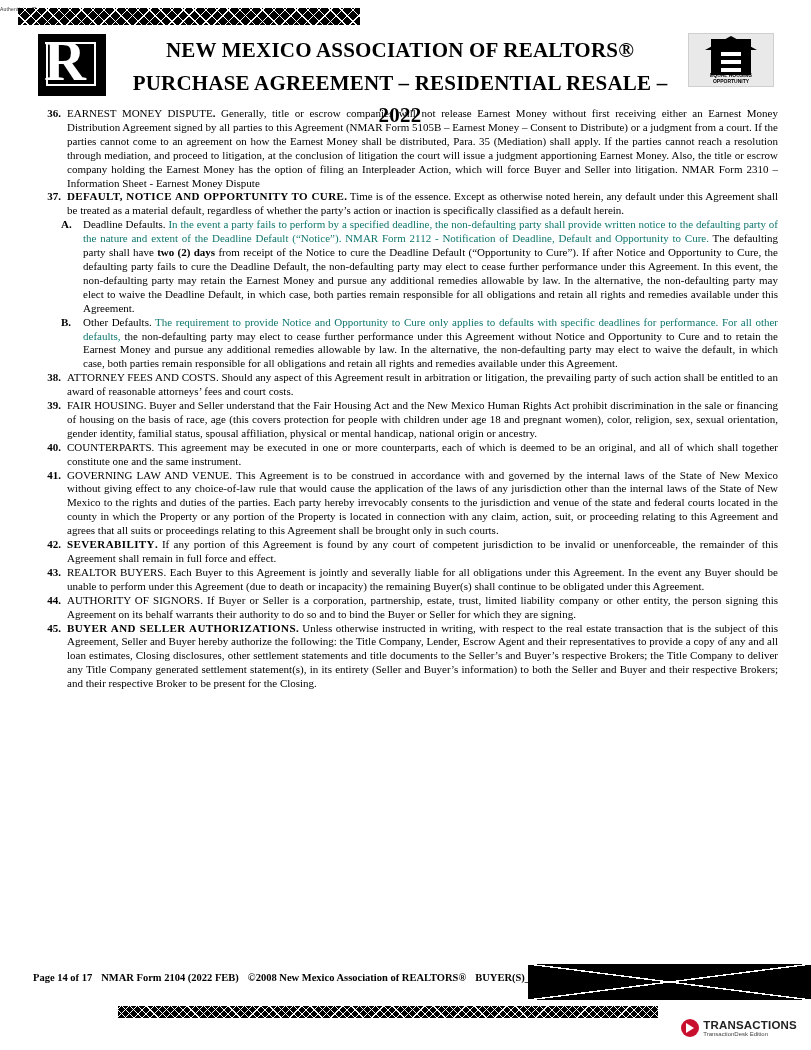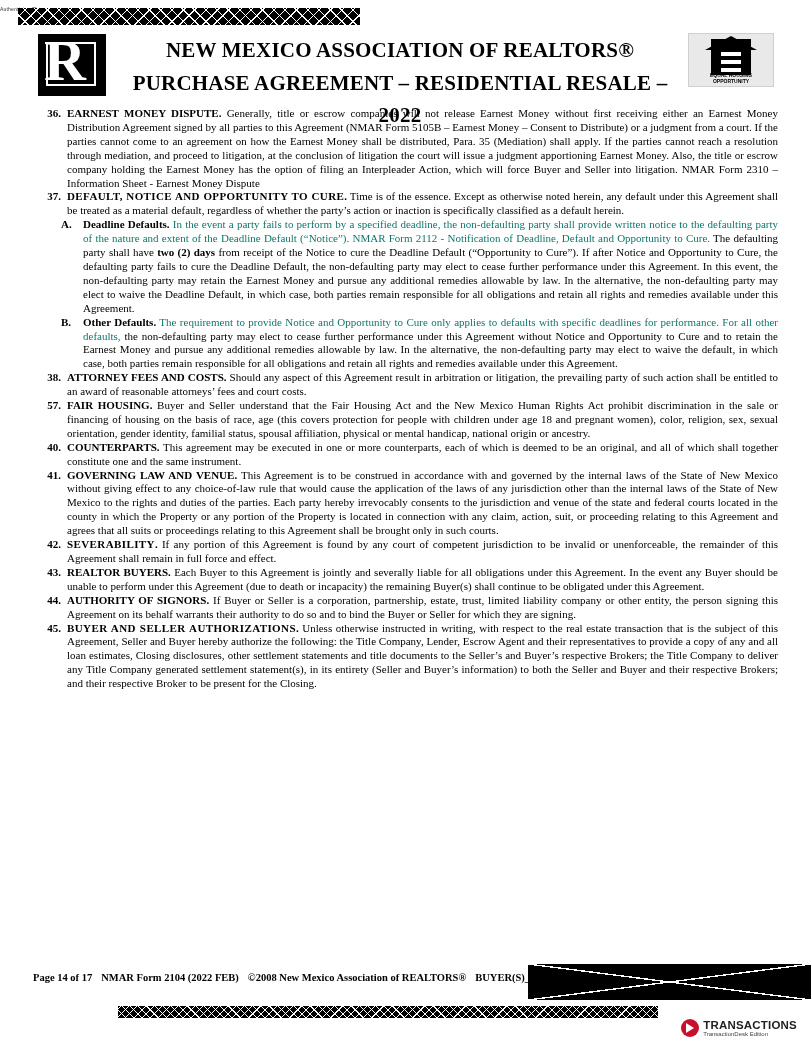--- a/index.html
+++ b/index.html
@@ -183,21 +183,21 @@
     display: flex;
     margin-left: 28px;
   }
   .sub-letter {
     flex: 0 0 22px;
     text-align: left;
     font-weight: bold;
   }
   .sub-text { flex: 1 1 auto; }
 
-  .lbl { font-weight: bold; }
+  .lbl { font-weight: normal; }
   .lbl-sp { font-weight: bold; letter-spacing: .4px; }
   .grey { color: #0f766e; }
   .b { font-weight: bold; }
 
   
   .footer {
     position: absolute;
     left: 33px;
     top: 972px;
     width: 745px;
@@ -334,21 +334,21 @@
     <div class="sub-letter">B.</div>
     <div class="sub-text"><span class="lbl">Other Defaults.</span><span class="grey"> The requirement to provide Notice and Opportunity to Cure only applies to defaults with specific deadlines for performance. For all other defaults,</span><span> the non-defaulting party may elect to cease further performance under this Agreement without Notice and Opportunity to Cure and to retain the Earnest Money and pursue any additional remedies allowable by law. In the alternative, the non-defaulting party may elect to waive the default, in which case, both parties remain responsible for all obligations and retain all rights and remedies available under this Agreement.</span></div>
   </div>
 
   <div class="clause">
     <div class="clause-num">38.</div>
     <div class="clause-text"><span class="lbl">ATTORNEY FEES AND COSTS.</span><span>  Should any aspect of this Agreement result in arbitration or litigation, the prevailing party of such action shall be entitled to an award of reasonable attorneys’ fees and court costs.</span></div>
   </div>
 
   <div class="clause">
-    <div class="clause-num">57.</div>
+    <div class="clause-num">39.</div>
     <div class="clause-text"><span class="lbl">FAIR HOUSING.</span><span>  Buyer and Seller understand that the Fair Housing Act and the New Mexico Human Rights Act prohibit discrimination in the sale or financing of housing on the basis of race, age (this covers protection for people with children under age 18 and pregnant women), color, religion, sex, sexual orientation, gender identity, familial status, spousal affiliation, physical or mental handicap, national origin or ancestry.</span></div>
   </div>
 
   <div class="clause">
     <div class="clause-num">40.</div>
     <div class="clause-text"><span class="lbl">COUNTERPARTS.</span><span>  This agreement may be executed in one or more counterparts, each of which is deemed to be an original, and all of which shall together constitute one and the same instrument.</span></div>
   </div>
 
   <div class="clause">
     <div class="clause-num">41.</div>

